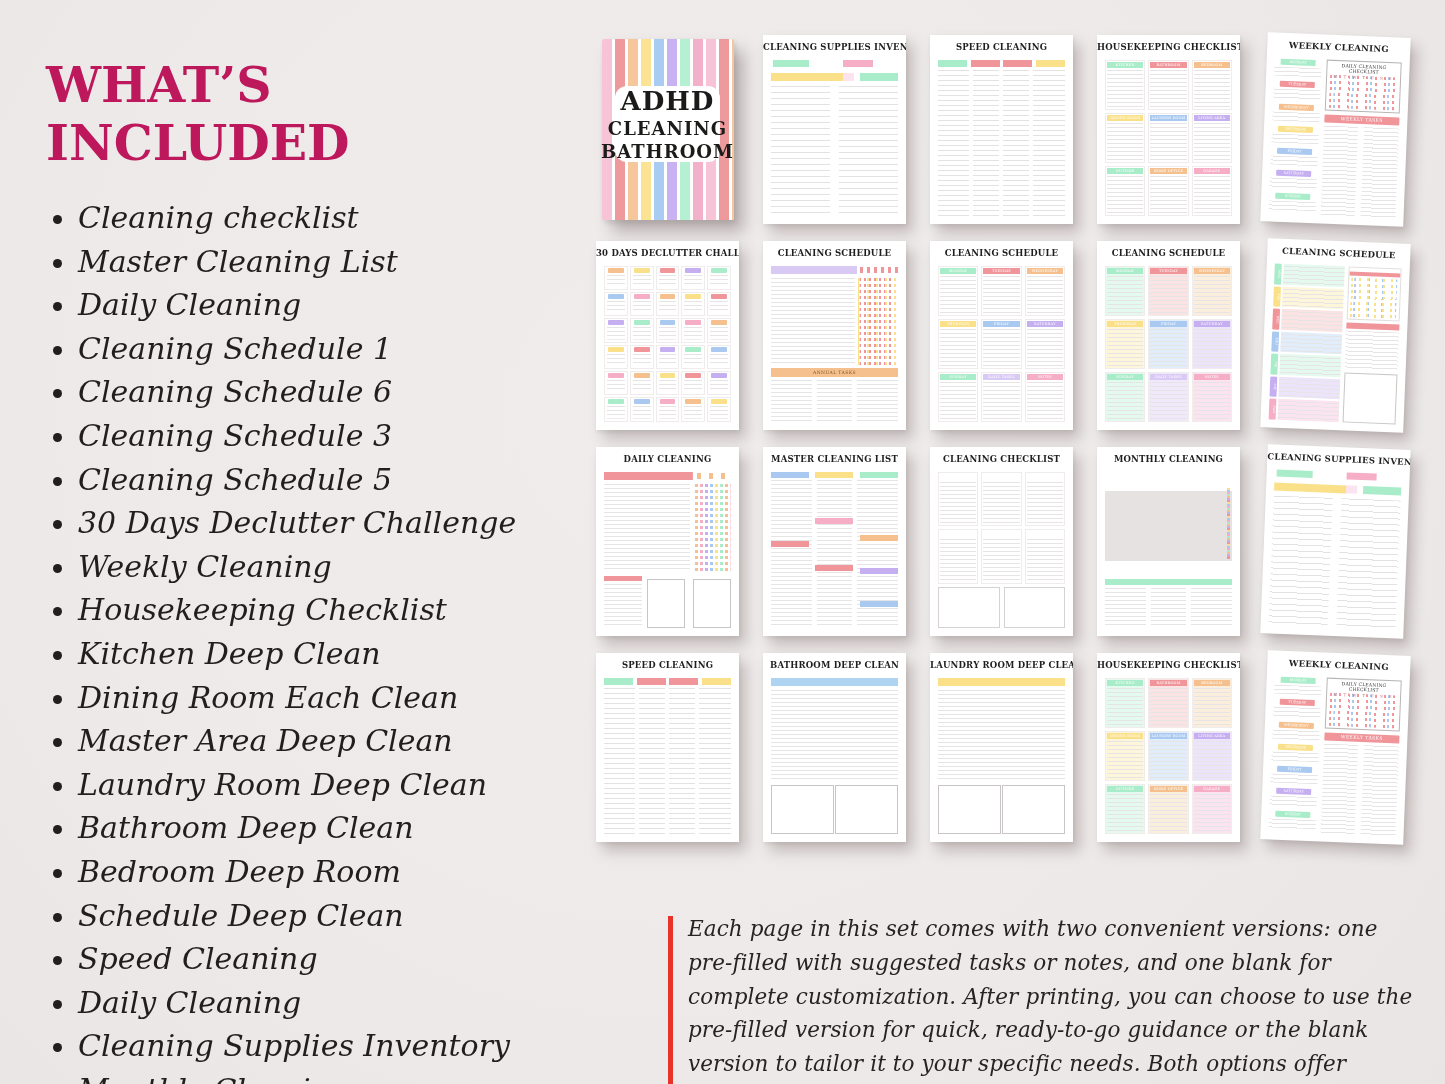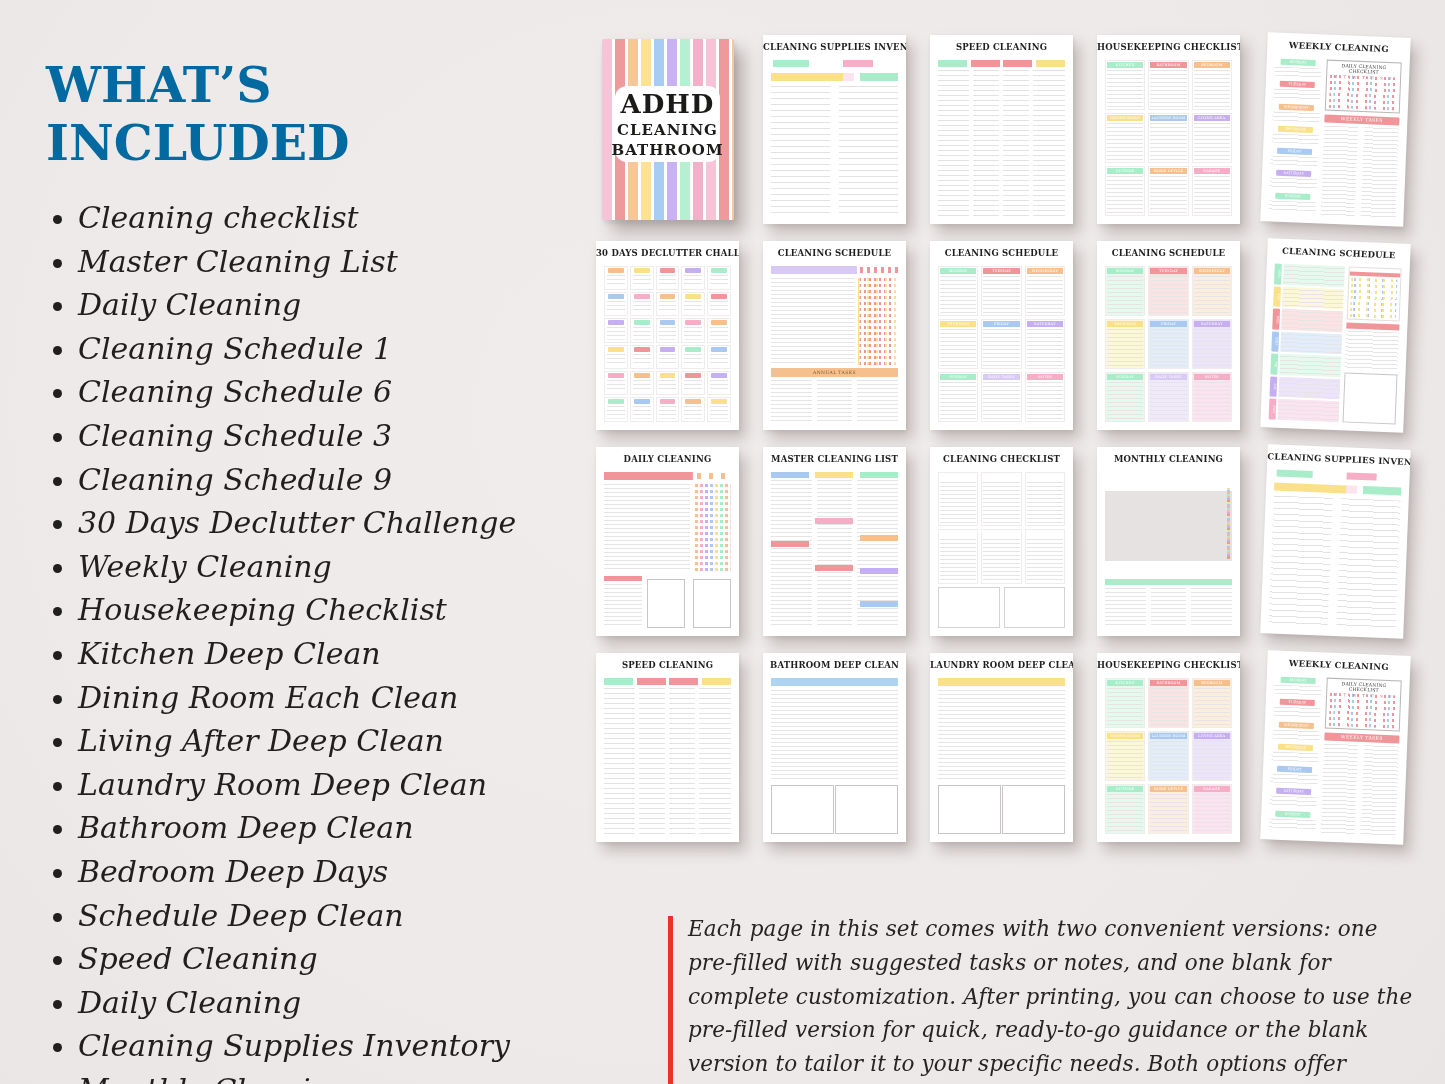--- a/index.html
+++ b/index.html
@@ -15,21 +15,21 @@
   *{margin:0;padding:0;box-sizing:border-box}
   html,body{width:1445px;height:1084px}
   body{
     background:radial-gradient(circle at 46% 38%,#efecEB 0%,#edeae9 55%,#e9e5e4 100%);
     background-color:#edeae9;
     font-family:"DejaVu Serif","Liberation Serif",serif;
     position:relative;overflow:hidden;color:var(--ink);
   }
   
   .left{position:absolute;left:46px;top:56px;width:530px}
-  h1{font-size:49px;font-weight:bold;letter-spacing:0;color:#0369a1;font-family:"DejaVu Serif",serif}
+  h1{font-size:49px;font-weight:bold;letter-spacing:0;color:#be185d;font-family:"DejaVu Serif",serif}
   ul.inc{margin:24px 0 0 32px;list-style:disc}
   ul.inc li{font-style:italic;font-size:30px;line-height:43.6px;color:#201f1e}
   
   .grid{position:absolute;left:584px;top:26px;width:836px;display:grid;
         grid-template-columns:repeat(5,167px);grid-auto-rows:206px}
   .cell{display:flex;align-items:center;justify-content:center}
   .cell:nth-child(5n) .sheet{transform:rotate(2.3deg)}
   .sheet{width:143px;height:189px;background:#fff;position:relative;
          box-shadow:7px 9px 13px rgba(110,92,92,.33),1px 2px 4px rgba(0,0,0,.08)}
   .pt{font-size:8.5px;letter-spacing:.2px;text-align:center;padding-top:7px;
@@ -42,21 +42,21 @@
   .sheet.cover{width:132px;height:181px;border-radius:2px;
     box-shadow:10px 12px 16px rgba(110,92,92,.42),2px 3px 5px rgba(0,0,0,.1);
     background:repeating-linear-gradient(90deg,
       #f6c4d6 0 10px,#fff 10px 13px,#ee9a9c 13px 23px,#fff 23px 26px,
       #f5c79b 26px 36px,#fff 36px 39px,#fce394 39px 49px,#fff 49px 52px,
       #a9cdf2 52px 62px,#fff 62px 65px,#c9b2f2 65px 75px,#fff 75px 78px,
       #b5f0d3 78px 88px,#fff 88px 91px,#f3b1c9 91px 101px,#fff 101px 104px)}
   .cover-box{position:absolute;left:10%;right:10%;top:26%;height:42%;background:#fff;
     border-radius:12px;display:flex;flex-direction:column;align-items:center;justify-content:center}
   .c1{font-size:26px;font-weight:bold;letter-spacing:1px;font-family:"DejaVu Serif",serif}
-  .c2,.c3{font-size:15px;font-weight:bold;letter-spacing:1px;margin-top:2px;font-family:"DejaVu Serif",serif}
+  .c2,.c3{font-size:18px;font-weight:bold;letter-spacing:1px;margin-top:2px;font-family:"DejaVu Serif",serif}
   
   .k-supplies{background:
     linear-gradient(var(--mint) 0 0) 2px 0/36px 7px no-repeat,
     linear-gradient(var(--pink) 0 0) 74% 0/30px 7px no-repeat,
     linear-gradient(var(--yellow) 0 0) 0 13px/57% 8px no-repeat,
     linear-gradient(var(--pinkL) 0 0) 61% 13px/13px 8px no-repeat,
     linear-gradient(var(--mint) 0 0) right 0 top 13px/30% 8px no-repeat,
     linear-gradient(#fff 0 0) 50% 26px/7% 100% no-repeat,
     var(--lines) 0 26px/100% calc(100% - 26px) no-repeat}
   
@@ -225,30 +225,30 @@
 
 <section class="left">
   <h1>WHAT’S INCLUDED</h1>
   <ul class="inc">
     <li>Cleaning checklist</li>
     <li>Master Cleaning List</li>
     <li>Daily Cleaning</li>
     <li>Cleaning Schedule 1</li>
     <li>Cleaning Schedule 6</li>
     <li>Cleaning Schedule 3</li>
-    <li>Cleaning Schedule 9</li>
+    <li>Cleaning Schedule 5</li>
     <li>30 Days Declutter Challenge</li>
     <li>Weekly Cleaning</li>
     <li>Housekeeping Checklist</li>
     <li>Kitchen Deep Clean</li>
     <li>Dining Room Each Clean</li>
-    <li>Living After Deep Clean</li>
+    <li>Master Area Deep Clean</li>
     <li>Laundry Room Deep Clean</li>
     <li>Bathroom Deep Clean</li>
-    <li>Bedroom Deep Days</li>
+    <li>Bedroom Deep Room</li>
     <li>Schedule Deep Clean</li>
     <li>Speed Cleaning</li>
     <li>Daily Cleaning</li>
     <li>Cleaning Supplies Inventory</li>
     <li>Monthly Cleaning</li>
   </ul>
 </section>
 
 <section class="grid">
 

